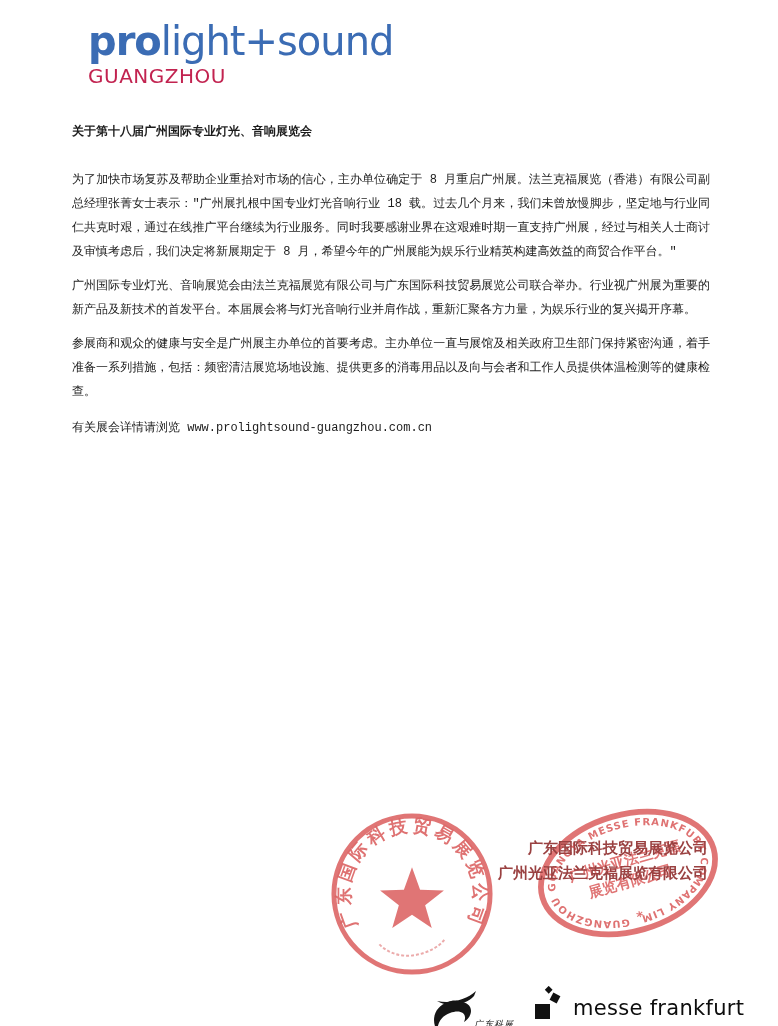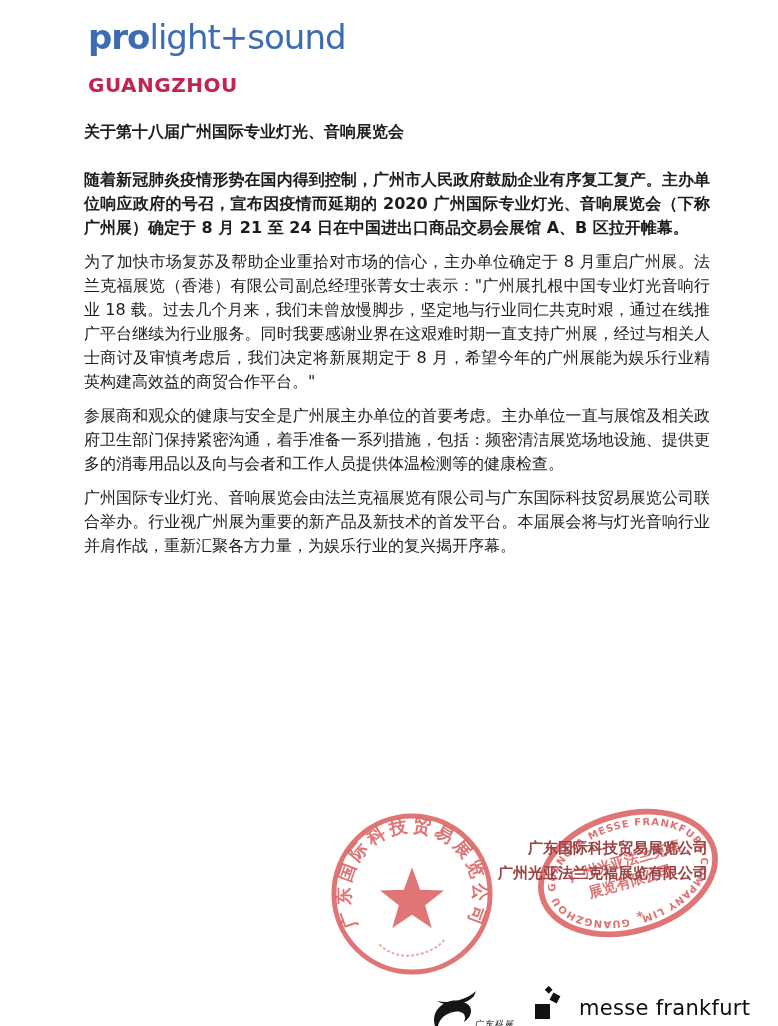--- a/index.html
+++ b/index.html
@@ -8,65 +8,65 @@
     width:778px;height:1026px;
     background:#ffffff;
     font-family:"DejaVu Sans", sans-serif;
     color:#1c1c1c;
     overflow:hidden;
     margin:0 auto;
     box-shadow:0 0 4px rgba(0,0,0,.25);
   }
   
   .logo{position:absolute;left:88px;top:20px;}
-  .logo-main{font-size:34px;line-height:1.05;color:#3b6cb4;letter-spacing:-1px;}
+  .logo-main{font-size:40px;line-height:1.05;color:#3b6cb4;letter-spacing:-1px;}
   .logo-main .pro{font-weight:bold;}
-  .logo-city{font-size:20px;font-weight:bold;color:#c22350;letter-spacing:.5px;margin-top:17px;}
+  .logo-city{font-size:20px;font-weight:normal;color:#c22350;letter-spacing:.5px;margin-top:2px;}
   
   .content{position:absolute;left:72px;top:120px;width:638px;}
   .title-line{text-align:center;font-weight:bold;font-size:18px;line-height:1.2;margin:0;}
   .title-line.first{margin-bottom:24px;}
   .title-line.second{margin-bottom:42px;}
-  .content p{font-size:16px;line-height:24px;text-align:justify;margin:0 0 10px 12px;}
+  .content p{font-size:12px;line-height:24px;text-align:justify;margin:0 0 10px 0;font-family:Liberation Mono, monospace;}
   .content p.bold{font-weight:bold;}
   .content p.website{margin-top:12px;}
   
   .stamp-circle{position:absolute;left:328px;top:810px;width:168px;height:168px;z-index:1;opacity:.85;}
   .stamp-oval{position:absolute;left:532px;top:806px;width:192px;height:134px;z-index:1;transform:rotate(-16deg);opacity:.85;}
   
   .signature{
     position:absolute;right:70px;top:836px;z-index:3;
     text-align:right;font-size:15px;font-weight:600;line-height:25px;
     color:#9a4141;
   }
   .signature .date{padding-right:40px;}
   
   .footer{position:absolute;left:428px;top:970px;display:flex;align-items:center;gap:20px;z-index:2;}
   .ste{display:flex;align-items:flex-end;}
   .ste-text{font-size:9px;color:#111;font-style:italic;margin-left:-4px;margin-bottom:5px;letter-spacing:1px;margin-top:48px;}
   .mf{display:flex;align-items:flex-end;}
-  .mf-text{font-size:21px;color:#0d0d0d;font-weight:500;margin-left:15px;letter-spacing:.3px;}
+  .mf-text{font-size:21px;color:#0d0d0d;font-weight:500;margin-left:9px;letter-spacing:.3px;}
 </style>
 </head>
 <body>
 
 <div class="page">
 
   <div class="logo">
     <div class="logo-main"><span class="pro">pro</span><span>light+sound</span></div>
     <div class="logo-city">GUANGZHOU</div>
   </div>
 
   <div class="content">
     <p class="title-line first">关于第十八届广州国际专业灯光、音响展览会</p>
 
-    <p class="bold">随着新冠肺炎疫情形势在国内得到控制，广州市人民政府鼓励企业有序复工复产。主办单位响应政府的号召，宣布因疫情而延期的 2020 广州国际专业灯光、音响展览会（下称广州展）确定于 8 月 21 至 24 日在中国进出口商品交易会展馆 A、B 区拉开帷幕。</p>
     <p>为了加快市场复苏及帮助企业重拾对市场的信心，主办单位确定于 8 月重启广州展。法兰克福展览（香港）有限公司副总经理张菁女士表示："广州展扎根中国专业灯光音响行业 18 载。过去几个月来，我们未曾放慢脚步，坚定地与行业同仁共克时艰，通过在线推广平台继续为行业服务。同时我要感谢业界在这艰难时期一直支持广州展，经过与相关人士商讨及审慎考虑后，我们决定将新展期定于 8 月，希望今年的广州展能为娱乐行业精英构建高效益的商贸合作平台。"</p>
+    <p>广州国际专业灯光、音响展览会由法兰克福展览有限公司与广东国际科技贸易展览公司联合举办。行业视广州展为重要的新产品及新技术的首发平台。本届展会将与灯光音响行业并肩作战，重新汇聚各方力量，为娱乐行业的复兴揭开序幕。</p>
     <p>参展商和观众的健康与安全是广州展主办单位的首要考虑。主办单位一直与展馆及相关政府卫生部门保持紧密沟通，着手准备一系列措施，包括：频密清洁展览场地设施、提供更多的消毒用品以及向与会者和工作人员提供体温检测等的健康检查。</p>
-    <p>广州国际专业灯光、音响展览会由法兰克福展览有限公司与广东国际科技贸易展览公司联合举办。行业视广州展为重要的新产品及新技术的首发平台。本届展会将与灯光音响行业并肩作战，重新汇聚各方力量，为娱乐行业的复兴揭开序幕。</p>
+    <p class="website">有关展会详情请浏览 www.prolightsound-guangzhou.com.cn</p>
   </div>
 
   <div class="stamp-circle">
     <svg width="168" height="168" viewBox="0 0 170 170">
       <circle cx="85" cy="85" r="79" fill="none" stroke="#d64b4b" stroke-width="5" opacity=".9"></circle>
       <polygon points="85,58 93.2,80.7 117.3,81.5 98.3,96.3 105,119.5 85,106 65,119.5 71.7,96.3 52.7,81.5 76.8,80.7" fill="#d64b4b" opacity=".9"></polygon>
       <defs>
         <path id="circRing" d="M 36.7 125.5 A 63 63 0 1 1 133.3 125.5" fill="none"></path>
       </defs>
       <text font-size="18" font-weight="bold" fill="#d64b4b" letter-spacing="4" opacity=".92">

